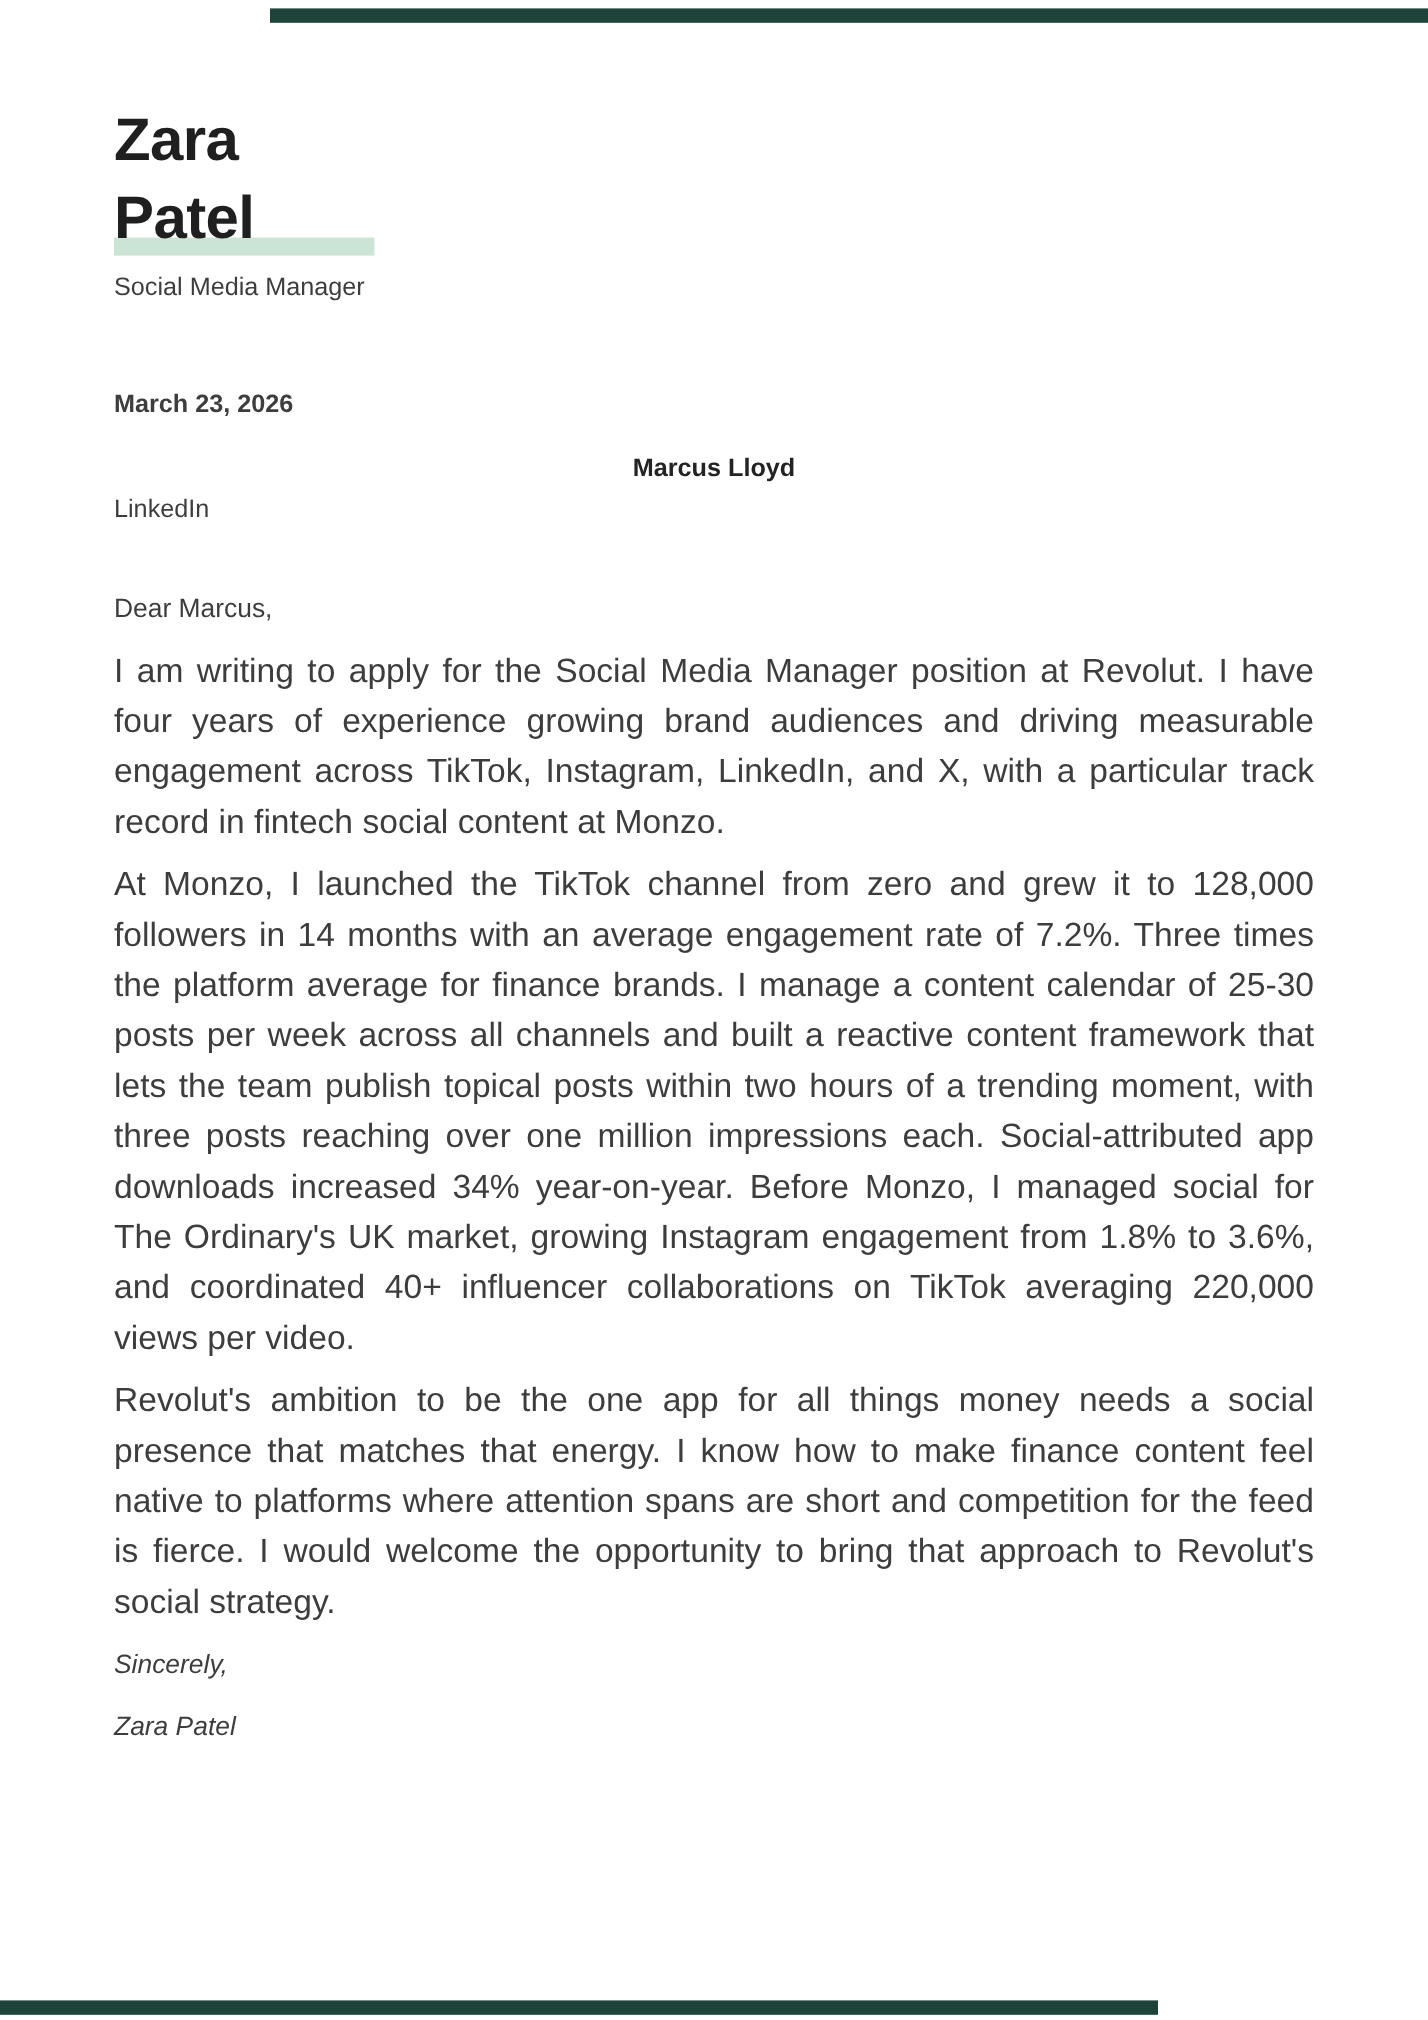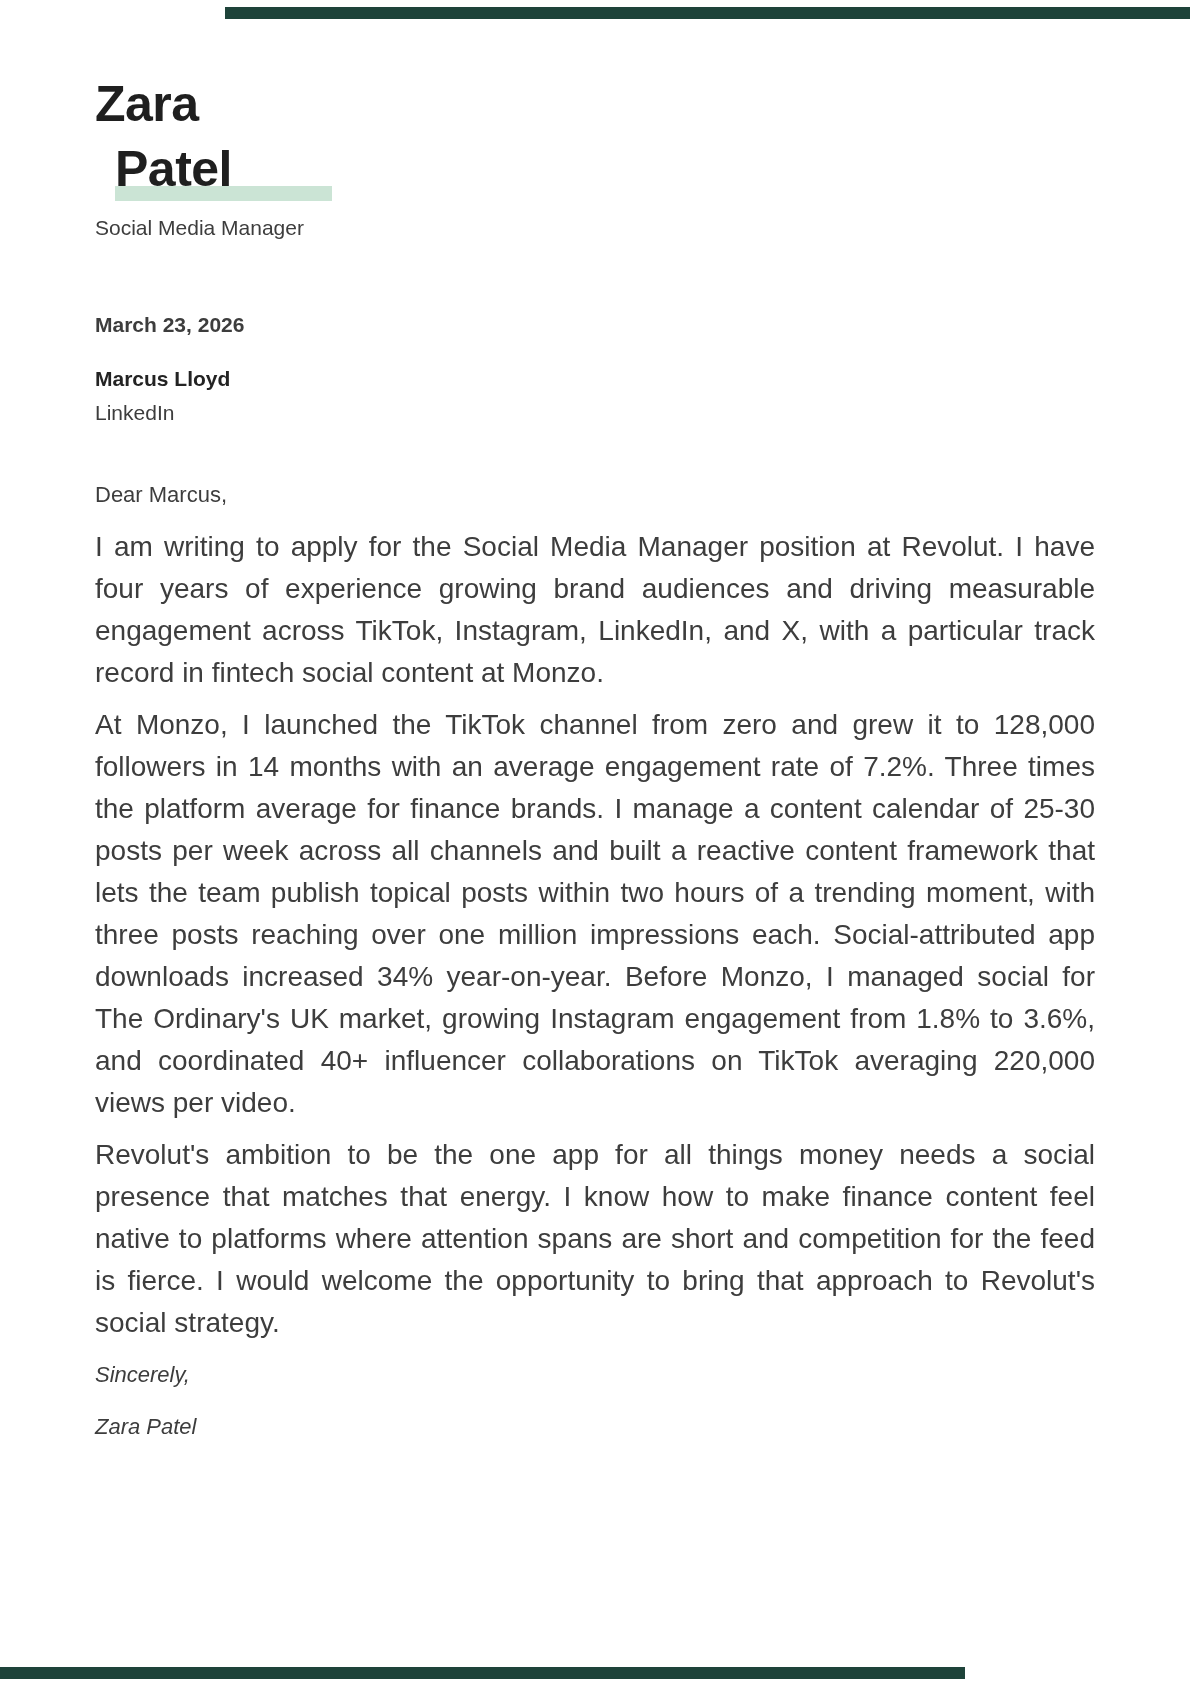--- a/index.html
+++ b/index.html
@@ -19,39 +19,39 @@
     height: 12px;
     background: var(--accent-dark, #1e433a);
   }
   .accent-bar.top { top: 7px; left: 225px; right: 0; }
   .accent-bar.bottom { bottom: 4px; left: 0; width: 965px; }
 
   .content {
     position: absolute;
     left: 95px;
     right: 95px;
-    top: 0;
+    top: 12px;
   }
 
   
   .header {
     display: flex;
     justify-content: space-between;
     align-items: flex-start;
     margin-top: 72px;
   }
   .name {
     font-size: 50px;
     line-height: 65px;
     font-weight: bold;
     letter-spacing: -0.5px;
     color: var(--text-primary, #1f1f1f);
   }
   .name-line { display: block; }
-  .lastname-wrap { position: relative; display: inline-block; margin-left: 20px; }
+  .lastname-wrap { position: relative; display: inline-block; }
   .hl-bar {
     position: absolute;
     left: 0;
     bottom: 1px;
     width: 217px;
     height: 15px;
     background: var(--accent-light, #cbe4d5);
     z-index: 0;
   }
   .lastname-text { position: relative; z-index: 1; }
@@ -78,21 +78,21 @@
     font-size: 21px;
     line-height: 30px;
     color: var(--text-body, #3d3d3d);
     font-weight: bold;
   }
   .recipient {
     margin-top: 22px;
     font-size: 21px;
     line-height: 34px;
   }
-  .recipient-name { font-weight: bold; color: #232323; }
+  .recipient-name { font-weight: bold; color: #232323; text-align: center; }
   .recipient-company { color: var(--text-body, #3d3d3d); }
 
   .salutation {
     margin-top: 44px;
     font-size: 22px;
     line-height: 42px;
     color: var(--text-body, #3d3d3d);
   }
 
   .body-par {

